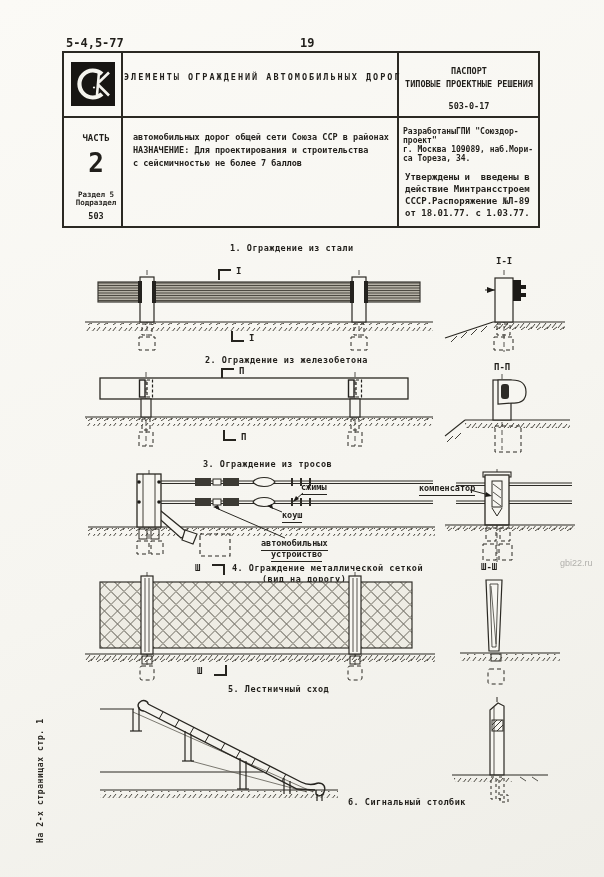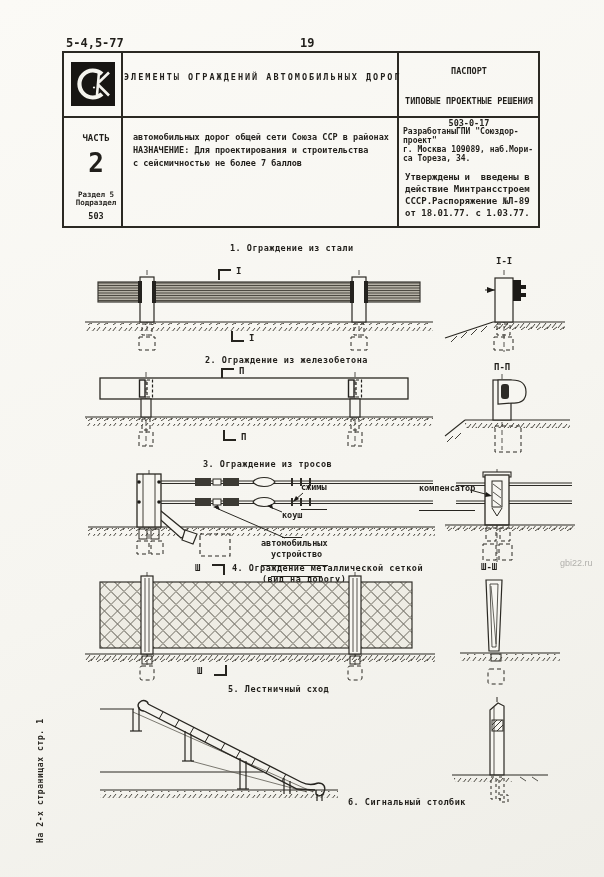--- a/index.html
+++ b/index.html
@@ -9,21 +9,21 @@
         background:linear-gradient(155deg,#fbfaf6 0%,#f6f5f0 55%,#efeee8 100%);
         font-family:"DejaVu Sans Mono",monospace;color:#1f1e1b}
   .abs{position:absolute}
   .t{font-weight:700;white-space:pre;color:#211f1b}
   .s75{font-size:7.5px;line-height:8.5px}
   .s8{font-size:8px;line-height:9px}
   .s85{font-size:8.5px;line-height:10px}
   .s9{font-size:9px;line-height:10.5px}
   .s10{font-size:12px;line-height:11px}
   .ctr{text-align:center}
-  .ul{border-bottom:1.3px solid #26241f;padding-bottom:17px}
+  .ul{border-bottom:1.3px solid #26241f;padding-bottom:2px}
   .line{position:absolute;background:#2b2923}
   .br{position:absolute;width:13px;height:11px}
   .br-tl{border-top:2px solid #26241f;border-left:2px solid #26241f}
   .br-bl{border-bottom:2px solid #26241f;border-left:2px solid #26241f}
   .br-tr{border-top:2px solid #26241f;border-right:2px solid #26241f}
   .br-br{border-bottom:2px solid #26241f;border-right:2px solid #26241f}
   svg.fig{position:absolute;overflow:visible}
   .side-note{position:absolute;left:36px;top:843px;transform-origin:0 0;transform:rotate(-90deg);
              font-size:8px;font-weight:700;letter-spacing:.6px;white-space:pre;color:#2a2823}
   .wm{position:absolute;left:560px;top:558px;font-family:"Liberation Sans",sans-serif;
@@ -65,21 +65,21 @@
   <svg class="fig" style="left:70px;top:61px" width="48" height="48" viewBox="0 0 48 48">
     <rect x="1" y="1" width="44" height="44" fill="#181613"></rect>
     <path d="M32 13 A13.5 13.5 0 1 0 32 33" fill="none" stroke="#f5f4ee" stroke-width="4.2"></path>
     <path d="M29 11 L27 34 M27.6 22.5 L39 11.5 M28 23.5 L39 34.5" stroke="#f5f4ee" stroke-width="2.6" fill="none"></path>
     <circle cx="24" cy="26.5" r="1.1" fill="#f5f4ee"></circle>
   </svg>
 
   <div class="abs t ctr" style="left:124px;top:72px;width:272px;font-size:8.5px;letter-spacing:2px">ЭЛЕМЕНТЫ ОГРАЖДЕНИЙ АВТОМОБИЛЬНЫХ ДОРОГ</div>
   <div class="abs" style="left:399px;top:66px;width:140px;text-align:center">
     <div class="t s85">ПАСПОРТ</div>
-    <div class="t s85" style="margin-top:20px">ТИПОВЫЕ ПРОЕКТНЫЕ РЕШЕНИЯ</div>
+    <div class="t s85" style="margin-top:3px">ТИПОВЫЕ ПРОЕКТНЫЕ РЕШЕНИЯ</div>
     <div class="t s85" style="margin-top:12px">503-0-17</div>
   </div>
 
   <div class="abs ctr" style="left:62px;top:133px;width:68px">
     <div class="t s9">ЧАСТЬ</div>
     <div class="t" style="font-size:26px;line-height:30px;margin-top:4px">2</div>
     <div class="t s75" style="margin-top:13px">Раздел 5</div>
     <div class="t s75">Подраздел</div>
     <div class="t s85" style="margin-top:3px">503</div>
   </div>

